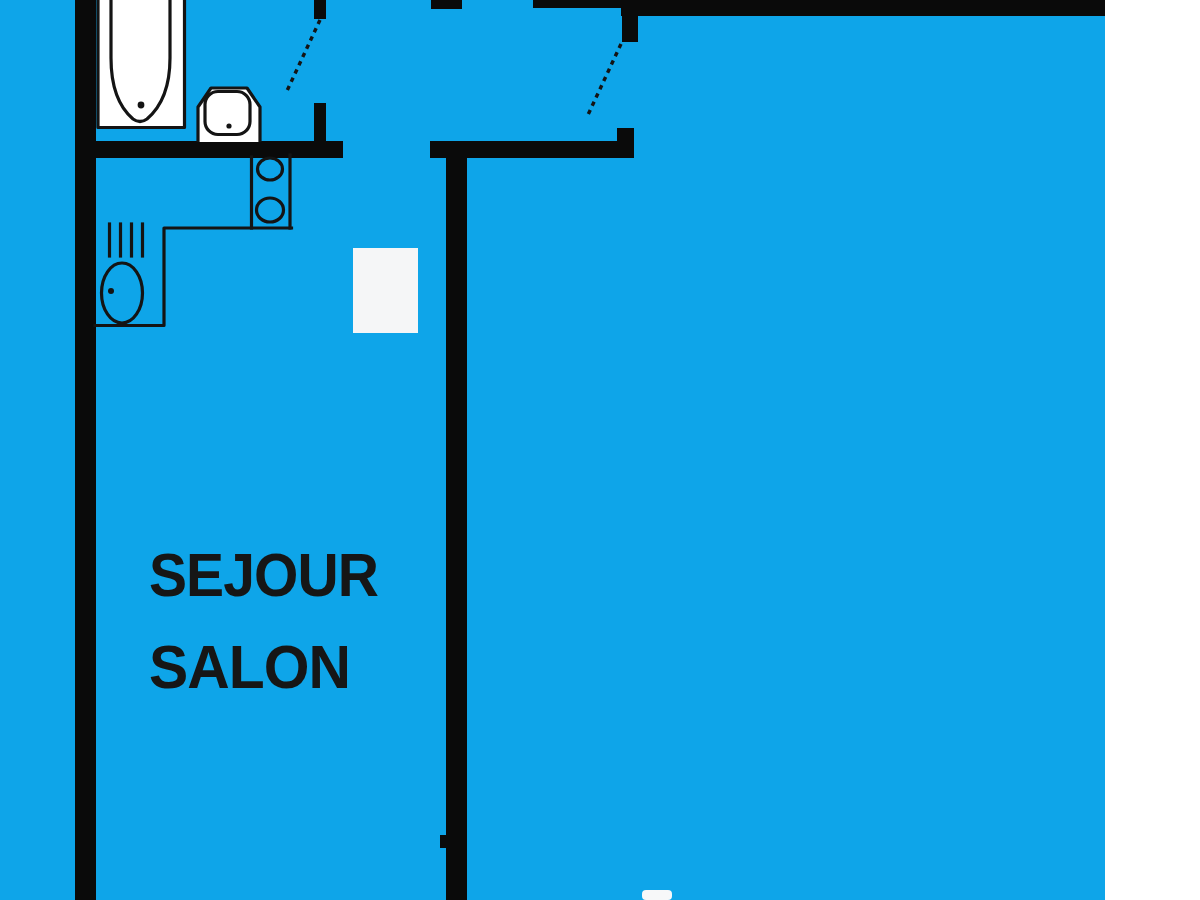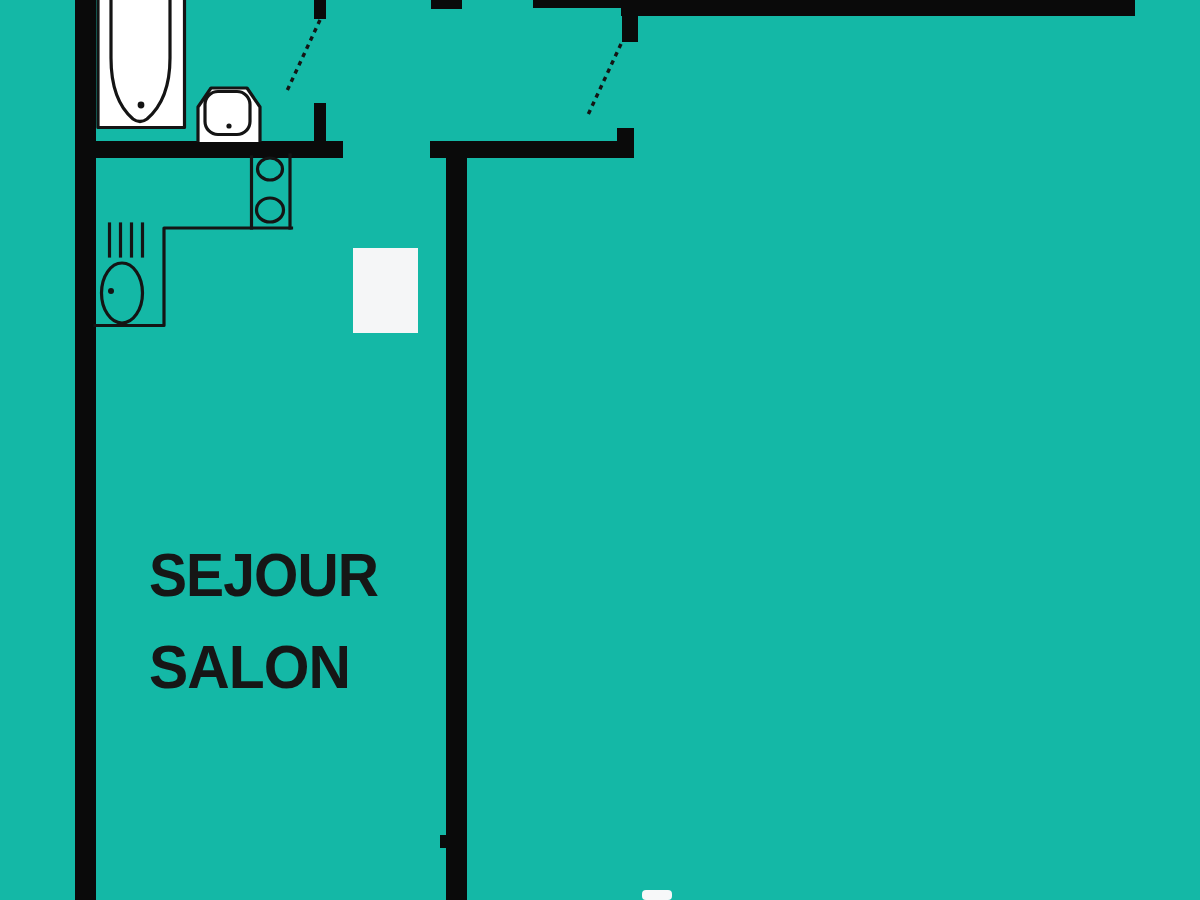--- a/index.html
+++ b/index.html
@@ -1,19 +1,19 @@
 <!DOCTYPE html>
 <html><head>
 <meta charset="utf-8">
 <style>
   html,body{margin:0;padding:0;background:#ffffff;}
   .stage{
     position:relative;
-    width:1200px;height:900px;
-    background:#14b8a6;
+    width:1105px;height:900px;
+    background:#0ea5e9;
     overflow:hidden;
     font-family:"Liberation Sans",sans-serif;
   }
   svg{display:block;}
   .wall{fill:#0a0a0a;stroke:none;}
   .fx{fill:none;stroke:#141414;stroke-width:3.2;stroke-linejoin:round;stroke-linecap:square;}
   .fx-fill{fill:#ffffff;stroke:#141414;stroke-width:3.2;stroke-linejoin:round;}
   .dot{fill:#141414;stroke:none;}
   .door{fill:none;stroke:#141414;stroke-width:3.4;stroke-dasharray:4.5 4.6;stroke-linecap:butt;}
   .patch{fill:#f5f6f7;stroke:none;}

